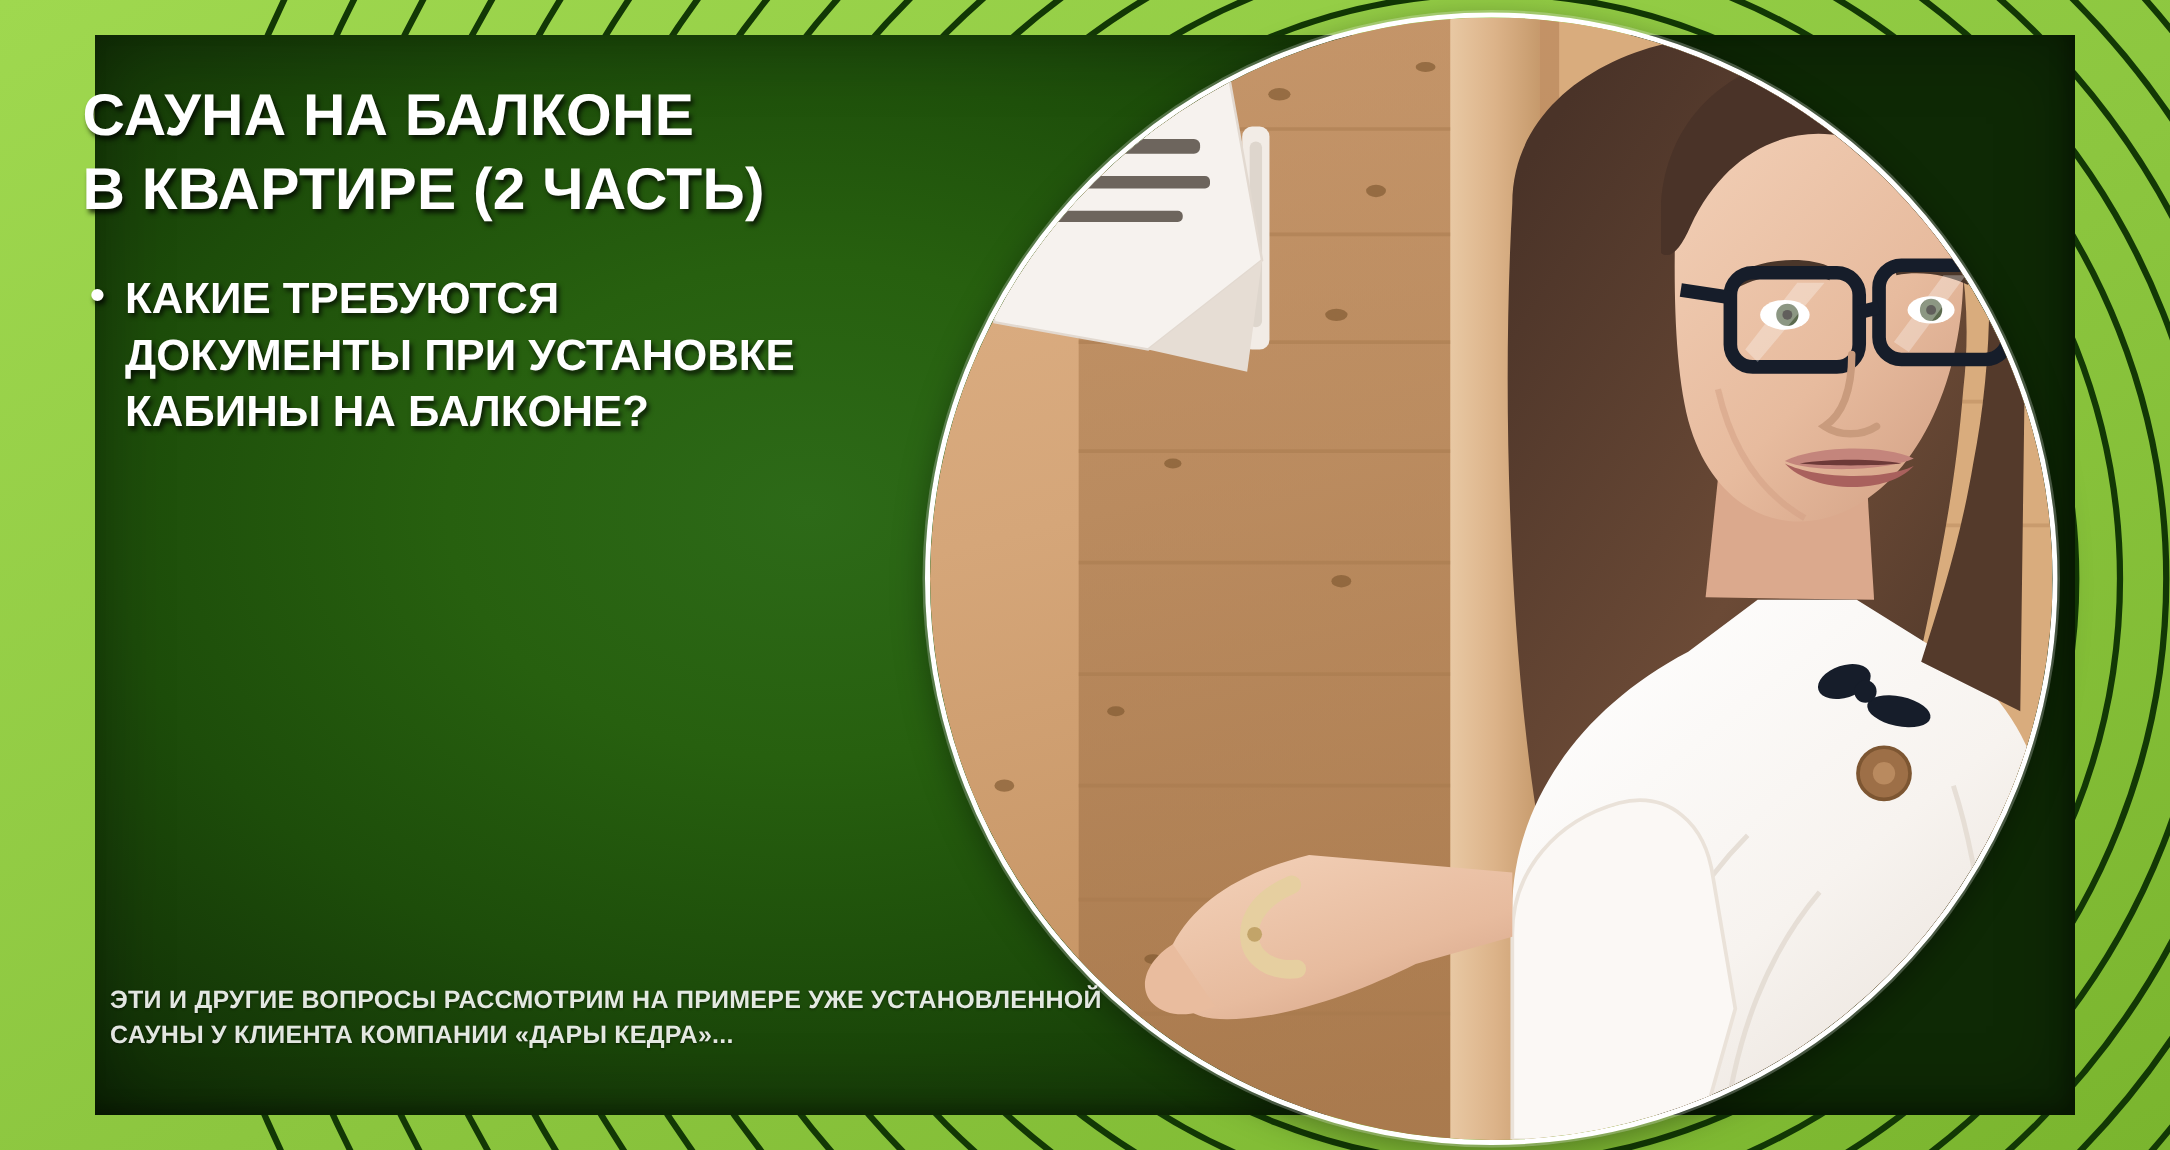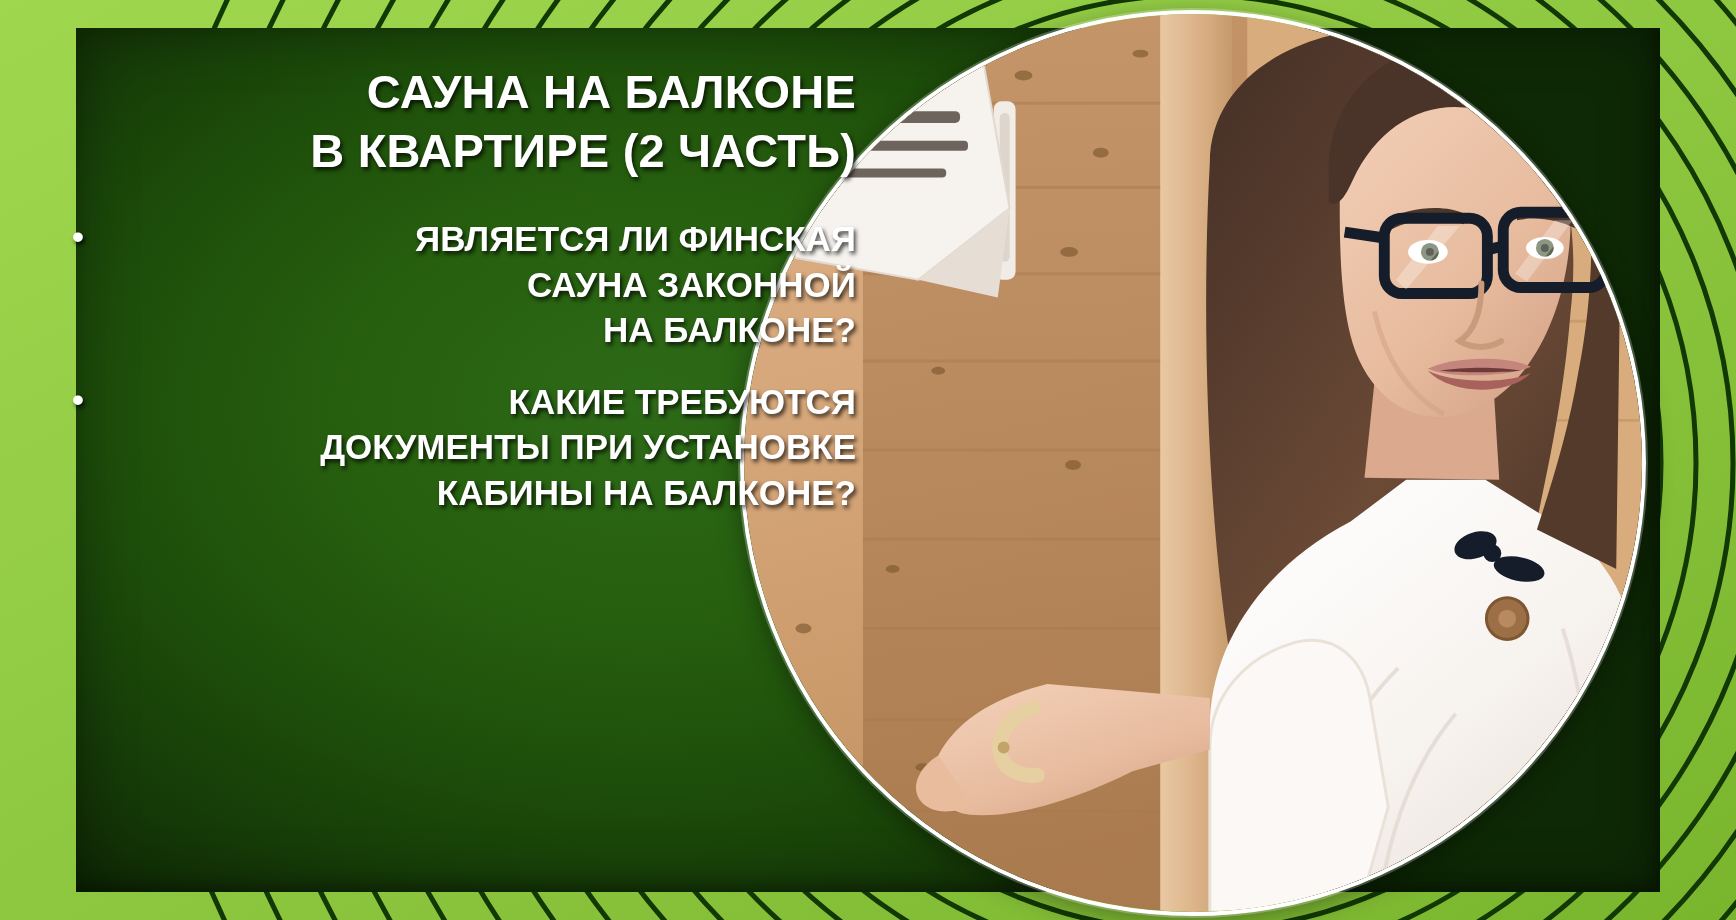--- a/index.html
+++ b/index.html
@@ -9,21 +9,20 @@
     overflow:hidden;
     background:#8ac53e;
     font-family:"Liberation Sans","DejaVu Sans",sans-serif;
   }
 
   .poster {
     position:relative;
     width:1736px; height:920px;
     overflow:hidden;
     background:#8cc63f;
-    text-align:right;
   }
 
   
   .arc-fan {
     position:absolute;
     left:0; top:0; width:1736px; height:920px;
     pointer-events:none;
   }
 
   
@@ -342,23 +341,22 @@
         <path d="M636 300 C646 344 668 382 706 404" fill="none" stroke="#d3a185" stroke-width="5" opacity="0.55"></path>
       </g>
     </svg>
   </div>
 
   <div class="text-col">
     <div class="headline">САУНА НА БАЛКОНЕ
 В КВАРТИРЕ (2 ЧАСТЬ)</div>
 
     <div class="bullets">
-      <div class="bullet">ЯВЛЯЕТСЯ ЛИ ФИНСКАЯ
-САУНА ЗАКОННОЙ
-НА БАЛКОНЕ?</div>
       <div class="bullet">КАКИЕ ТРЕБУЮТСЯ
 ДОКУМЕНТЫ ПРИ УСТАНОВКЕ
 КАБИНЫ НА БАЛКОНЕ?</div>
     </div>
   </div>
 
+  <div class="footnote">ЭТИ И ДРУГИЕ ВОПРОСЫ РАССМОТРИМ НА ПРИМЕРЕ УЖЕ УСТАНОВЛЕННОЙ
+САУНЫ У КЛИЕНТА КОМПАНИИ «ДАРЫ КЕДРА»...</div>
 
 </div>
 
 </body></html>

